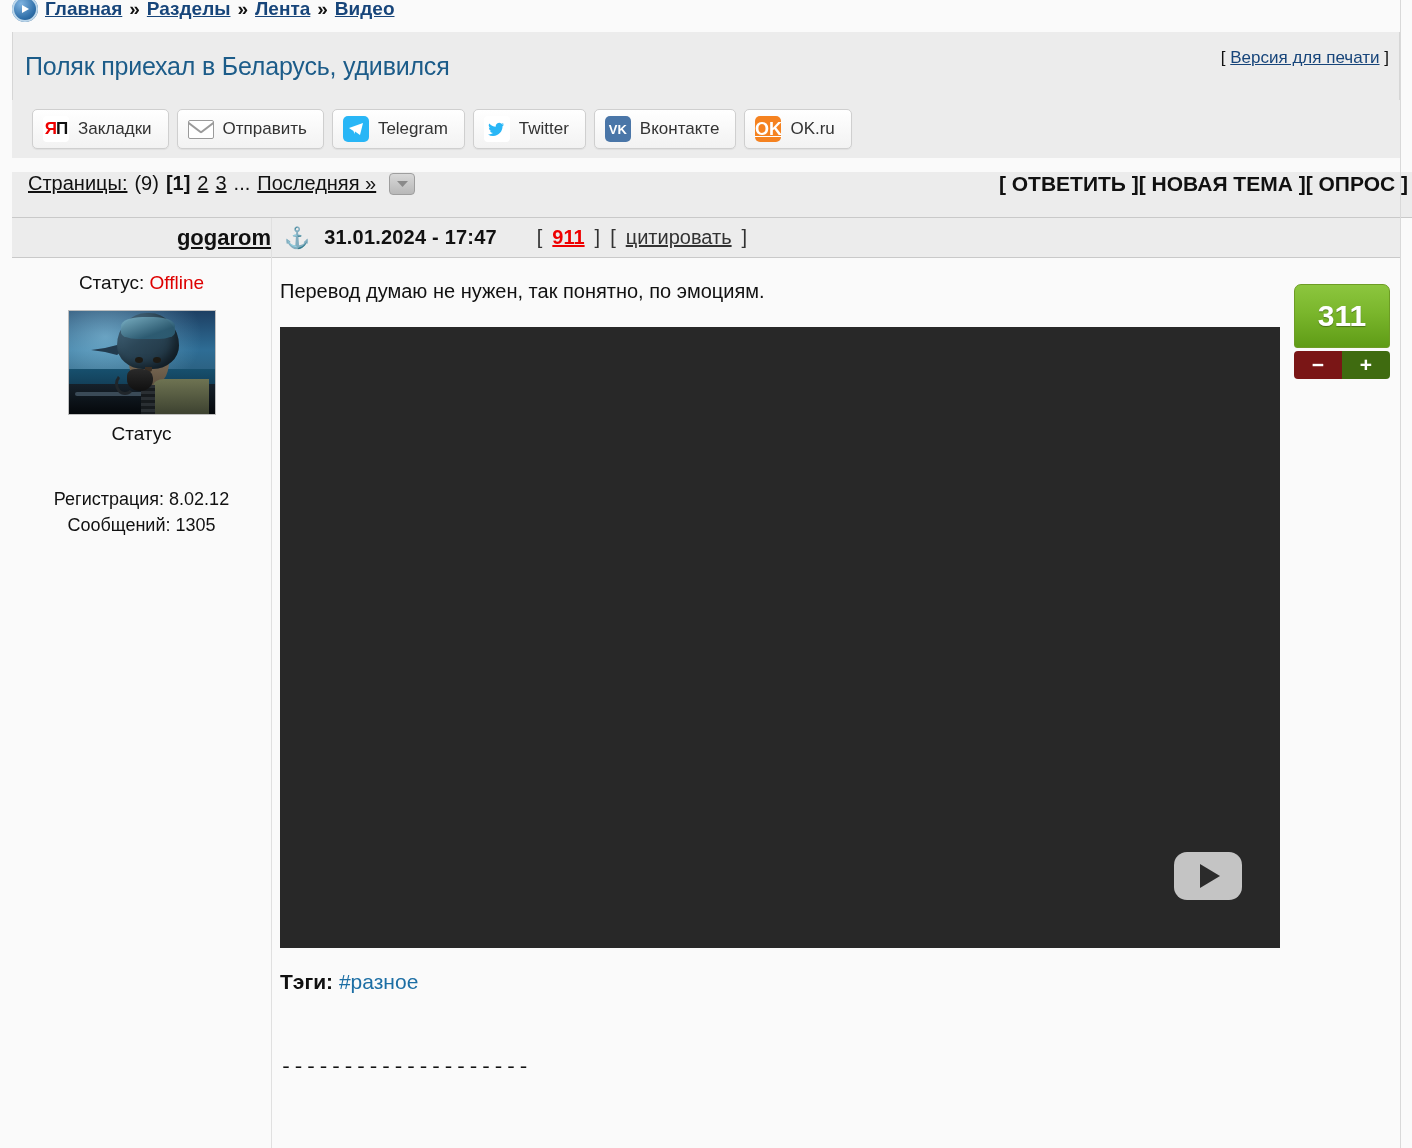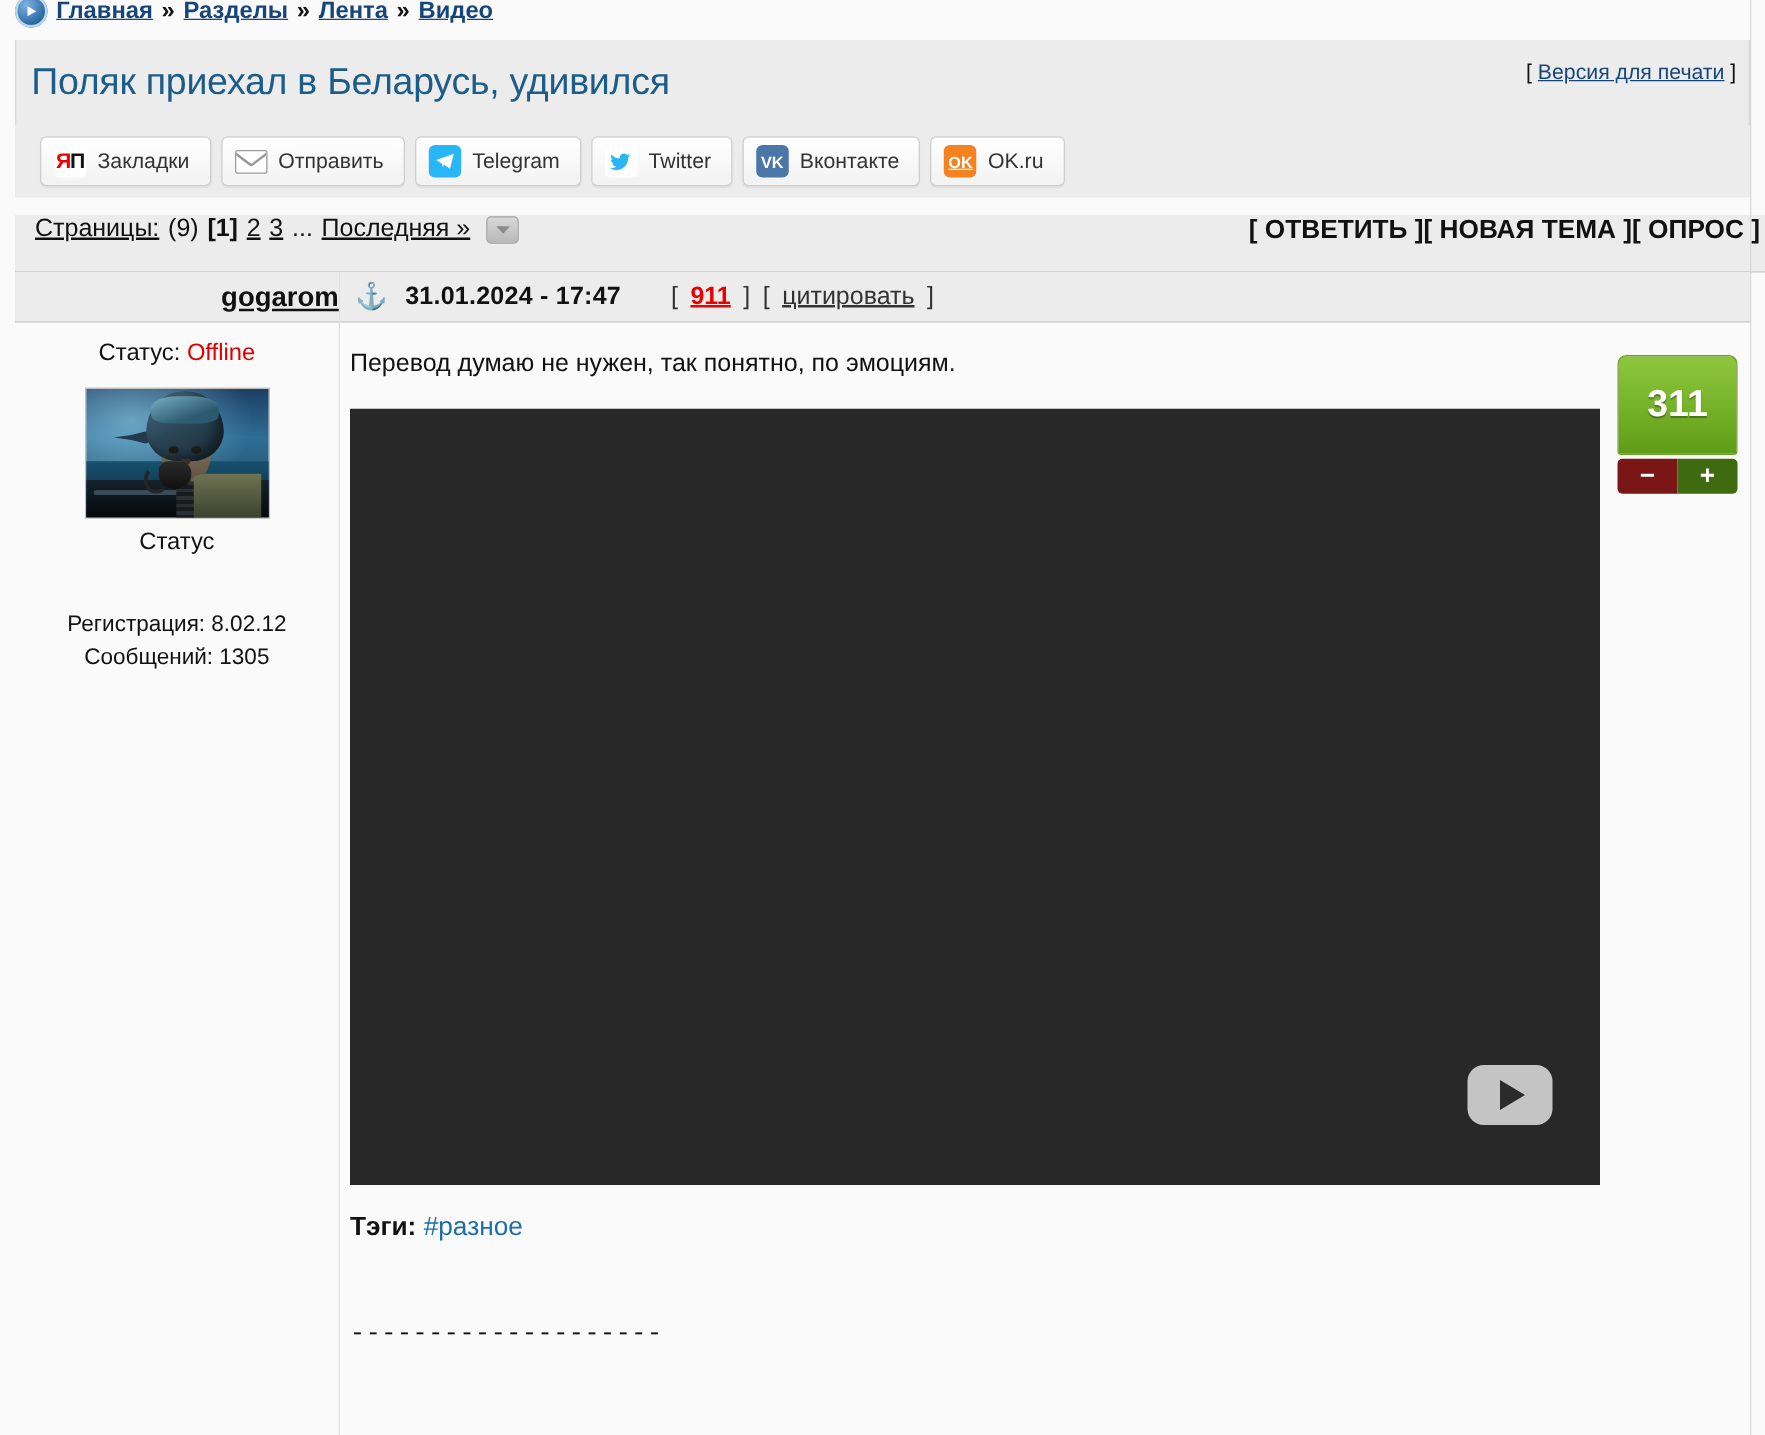--- a/index.html
+++ b/index.html
@@ -34,21 +34,21 @@
 
   
   .titlebar {
     position: absolute; left: 12px; top: 32px;
     width: 1388px; height: 68px;
     background: #ececec;
     border: 1px solid #d6d6d6; border-bottom: none; border-top: none;
     display: flex; align-items: center;
   }
   .page-title {
-    font-size: 30px; color: #1c5c89; font-weight: normal;
+    font-size: 25px; color: #1c5c89; font-weight: normal;
     margin-left: 12px; letter-spacing: -0.2px;
     white-space: nowrap;
   }
   .print-version {
     position: absolute; right: 10px; top: 16px;
     font-size: 17px; color: #111;
   }
   .print-version a { color: #17457a; text-decoration: underline; cursor: pointer; }
 
   
@@ -76,21 +76,21 @@
   .ico-mail { background: #fff; border: 1px solid #9a9a9a; border-radius: 2px;
               width: 26px; height: 19px; position: relative; overflow: hidden; }
   .ico-mail:before, .ico-mail:after {
     content: ""; position: absolute; top: 1px; width: 16px; height: 1.5px;
     background: #9a9a9a; }
   .ico-mail:before { left: 0px; transform: rotate(37deg); transform-origin: left top; }
   .ico-mail:after  { right: 0px; transform: rotate(-37deg); transform-origin: right top; }
   .ico-tg { background: #29b6f6; border-radius: 5px; color: #fff; }
   .ico-tw { background: #fff; color: #29b6f6; font-size: 20px; }
   .ico-vk { background: #4a76a8; color: #fff; font-size: 13px; border-radius: 5px; }
-  .ico-ok { background: #f58220; color: #fff; font-size: 13px; border-radius: 5px; text-decoration: underline; }
+  .ico-ok { background: #f58220; color: #fff; font-size: 18px; border-radius: 5px; text-decoration: underline; }
 
   
   .pagebar {
     position: absolute; left: 12px; top: 172px;
     width: 1408px; height: 46px;
     background: #ececec;
     display: flex; align-items: flex-start;
     border-bottom: 1px solid #c9c9c9;
   }
   .pages { margin-left: 16px; font-size: 20px; color: #111; display: flex;
@@ -247,21 +247,21 @@
     margin: 6px 0 0 8px; font-size: 20px; color: #33338f;
     white-space: nowrap; overflow: hidden;
   }
 
   
   .rating {
     position: absolute; right: 10px; top: 66px;
     width: 96px; text-align: center; z-index: 5;
   }
   .rate-num {
-    height: 80px; border-radius: 7px 7px 3px 3px;
+    height: 64px; border-radius: 7px 7px 3px 3px;
     background: linear-gradient(#8cc63e 0%, #7ab62c 45%, #5f9c16 100%);
     border: 1px solid #6d9c25;
     color: #fff; font-size: 30px; font-weight: bold;
     display: flex; align-items: center; justify-content: center;
     text-shadow: 0 1px 1px rgba(0,0,0,.35);
   }
   .rate-btns { display: flex; margin-top: 3px; height: 28px; }
   .rate-minus, .rate-plus {
     flex: 1; color: #fff; font-size: 21px; font-weight: bold;
     display: flex; align-items: center; justify-content: center; cursor: pointer;

